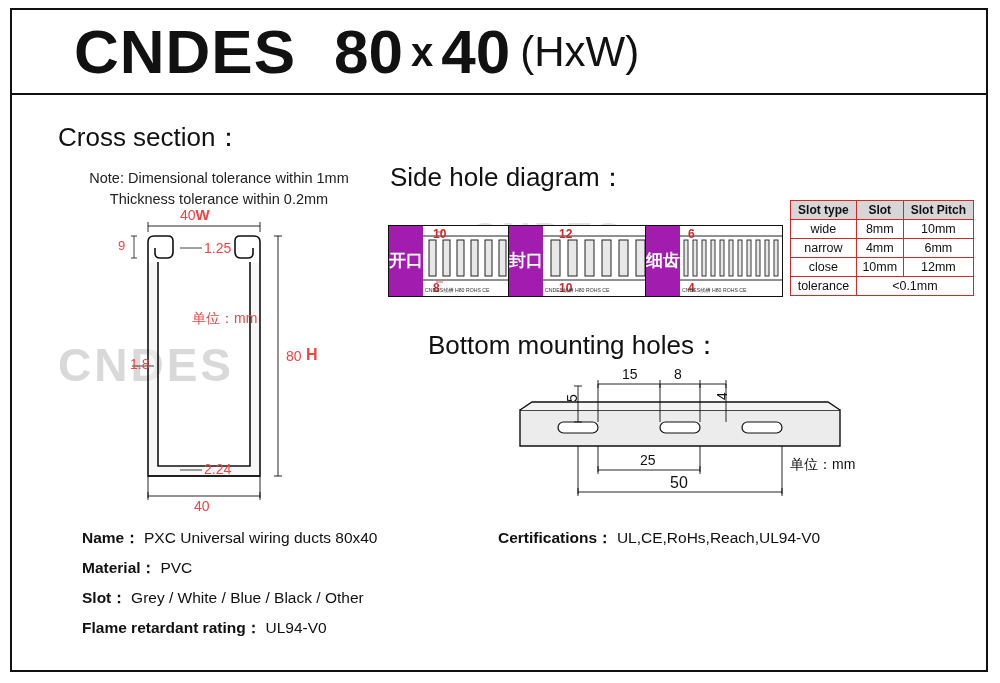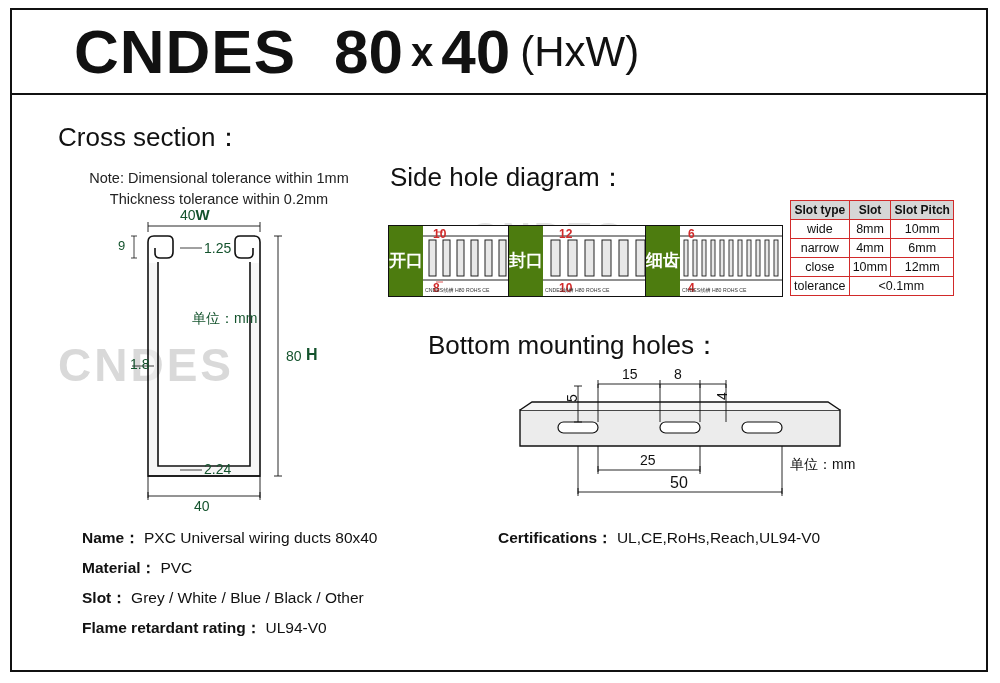--- a/index.html
+++ b/index.html
@@ -80,21 +80,21 @@
   }
   
   .cross-wrap {
     position: absolute;
     left: 110px; top: 218px;
     width: 250px; height: 290px;
   }
   .cs-label {
     position: absolute;
     font-size: 14px;
-    color: #14532d;
+    color: #ef4444;
     white-space: nowrap;
   }
   .cs-label.small { font-size: 13px; }
   
   .wm {
     position: absolute;
     color: #d9d9d9;
     font-weight: bold;
     font-size: 46px;
     letter-spacing: 3px;
@@ -116,21 +116,21 @@
     box-sizing: border-box;
     overflow: hidden;
   }
   #hole-1 { left: 388px; }
   #hole-2 { left: 508px; }
   #hole-3 { left: 645px; }
   .hole-tag {
     position: absolute;
     left: 0; top: 0;
     width: 34px; height: 100%;
-    background: #4d7c0f;
+    background: #a21caf;
     color: #fff;
     font-size: 17px;
     font-weight: bold;
     display: flex;
     align-items: center;
     justify-content: center;
     text-align: center;
     line-height: 1.05;
     box-sizing: border-box;
   }
@@ -149,21 +149,21 @@
     position: absolute;
     left: 2px; bottom: 2px;
     font-size: 5.2px;
     color: #333;
     white-space: nowrap;
   }
   
   .slot-table {
     position: absolute;
     left: 790px; top: 200px;
-    width: 164px;
+    width: 184px;
     border-collapse: collapse;
     font-size: 12.5px;
   }
   .slot-table th, .slot-table td {
     border: 1px solid #d12a2a;
     text-align: center;
     padding: 2px 3px;
     color: #111;
   }
   .slot-table th {

